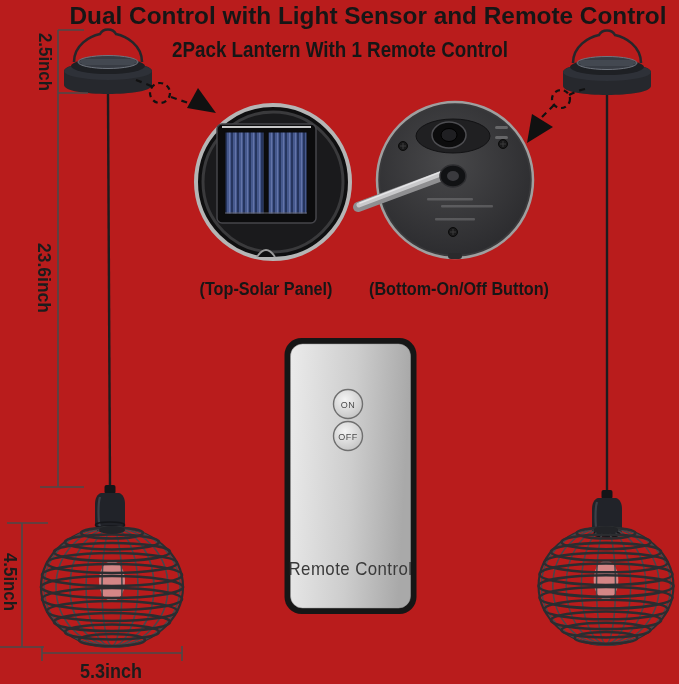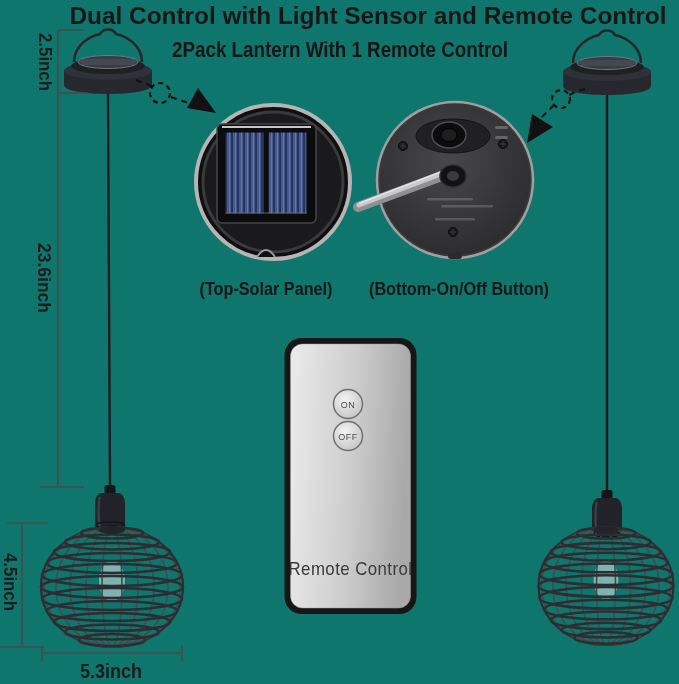--- a/index.html
+++ b/index.html
@@ -1,16 +1,16 @@
 <!DOCTYPE html>
 <html><head>
 <meta charset="utf-8">
 <style>
   html,body{margin:0;padding:0;background:#ffffff;}
-  .stage{position:relative;width:679px;height:684px;background:#0f766e;overflow:hidden;
+  .stage{position:relative;width:679px;height:684px;background:#b91c1c;overflow:hidden;
          font-family:"Liberation Sans",sans-serif;}
   svg{display:block}
   text{font-family:"Liberation Sans",sans-serif;fill:#161616;}
   .t-title{font-weight:bold;font-size:24px;}
   .t-sub{font-weight:bold;font-size:22px;}
   .t-cap{font-weight:bold;font-size:18px;}
   .t-dim{font-weight:bold;font-size:19px;fill:#1c1c1c;}
   .t-remote{font-size:19px;fill:#3a3a3a;letter-spacing:.5px;}
   .t-btn{font-size:9px;fill:#4a4a4a;letter-spacing:.5px;}
   .mline{stroke:#4a4a4a;stroke-width:1.6;fill:none;}

